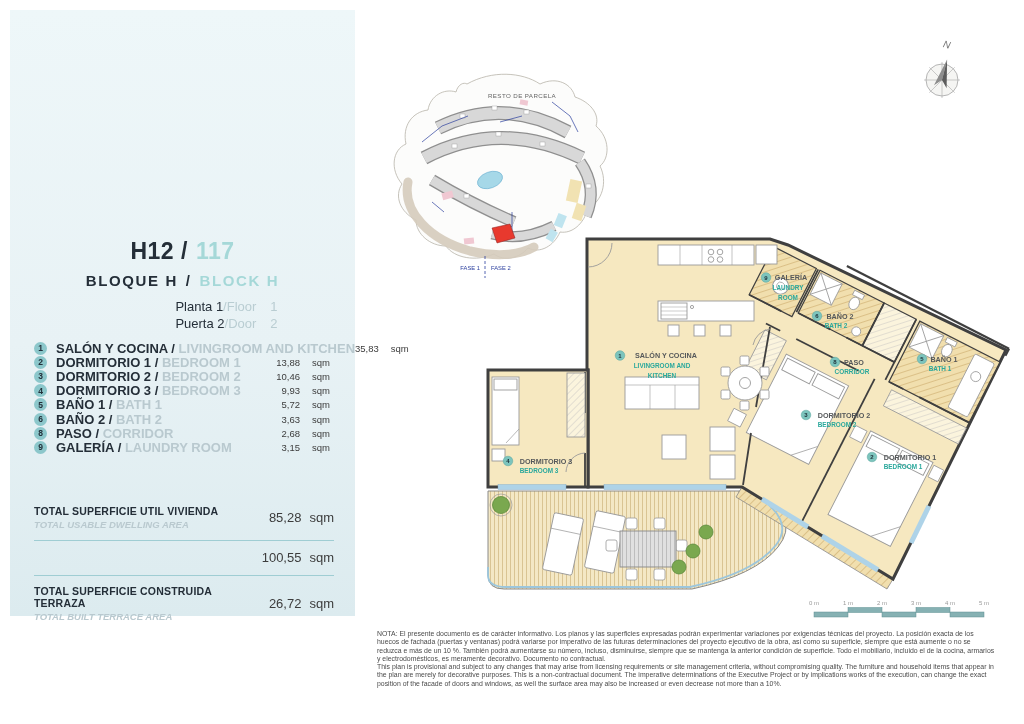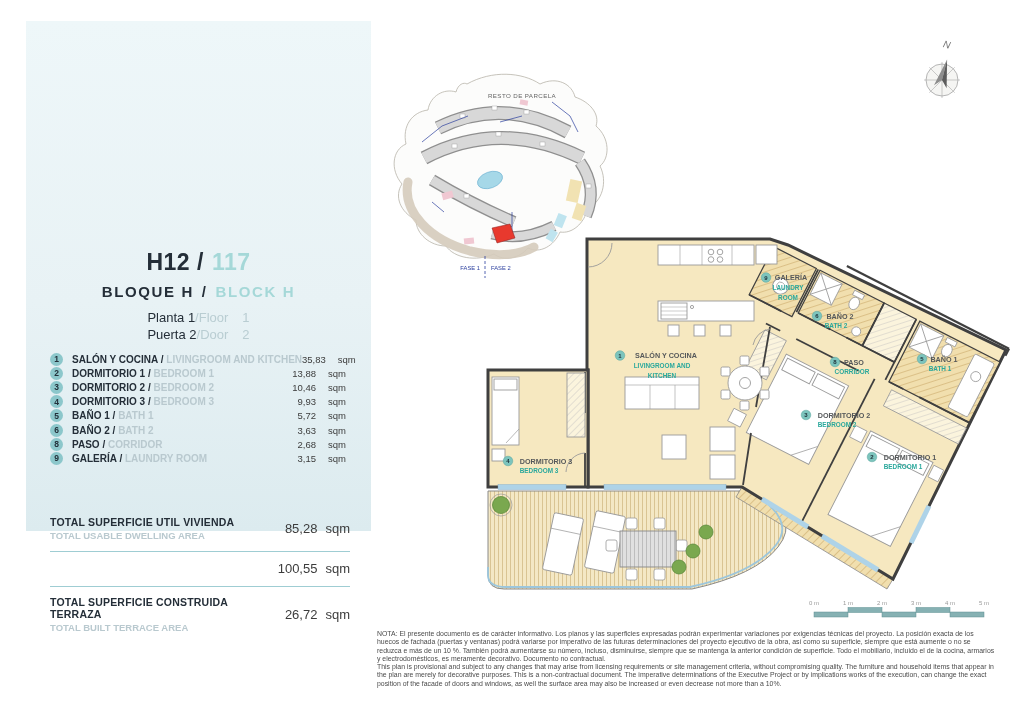--- a/index.html
+++ b/index.html
@@ -1,42 +1,42 @@
 <!DOCTYPE html>
 <html><head>
 <meta charset="utf-8">
 <style>
   html,body{margin:0;padding:0;background:#fff;}
   .page{position:relative;width:1024px;height:724px;background:#fff;overflow:hidden;
         font-family:"Liberation Sans", sans-serif;}
   
-  .sidebar{position:absolute;left:26px;top:10px;width:345px;height:510px;
-           background:linear-gradient(180deg,#eef7f9 0%,#e8f2f5 55%,#dcebef 100%);margin-top:11px;}
+  .sidebar{position:absolute;left:10px;top:10px;width:345px;height:606px;
+           background:linear-gradient(180deg,#eef7f9 0%,#e8f2f5 55%,#dcebef 100%);}
   .sb-title{position:absolute;left:0;top:228px;width:100%;text-align:center;
             font-size:23px;font-weight:bold;letter-spacing:.5px;color:#242e38;}
   .sb-title .t-teal{color:#a5d8d8;margin-left:8px;}
   .sb-block{position:absolute;left:0;top:262px;width:100%;display:flex;justify-content:center;gap:8px;
             font-size:15px;font-weight:bold;letter-spacing:1.6px;color:#242e38;}
   .sb-block .t-teal{color:#a5d8d8;}
   .sb-meta{position:absolute;left:0;width:100%;display:flex;justify-content:center;
-           font-size:13px;color:#242e38;}
+           font-size:13px;color:#242e38;padding-left:44px;}
   .sb-meta .sep,.sb-meta .t-lite{color:#b9cdd2;}
   .sb-meta .t-num{color:#b9cdd2;margin-left:14px;}
   .rooms{position:absolute;left:24px;top:331px;width:296px;}
   .room-row{display:flex;align-items:center;height:14.2px;}
   .badge{flex:0 0 13px;height:13px;border-radius:50%;background:#8cc7cb;color:#22303a;
          font-size:8.5px;font-weight:bold;display:flex;align-items:center;justify-content:center;}
-  .room-label{margin-left:9px;font-size:10px;font-weight:bold;color:#242e38;white-space:nowrap;}
+  .room-label{margin-left:9px;font-size:13px;font-weight:bold;color:#242e38;white-space:nowrap;}
   .room-label .en{color:#b9c9cf;}
   .room-area{margin-left:auto;font-size:9.5px;color:#3c3c3c;display:flex;gap:12px;align-items:flex-start;}
   .totals{position:absolute;left:24px;top:486px;width:300px;}
   .total-row{display:flex;align-items:center;padding:9px 0 10px 0;gap:48px;}
   .total-row + .total-row{border-top:1px solid #9fcdd3;}
   .total-text .es{font-size:10.5px;font-weight:bold;color:#242e38;letter-spacing:.2px;}
-  .total-text .en{font-size:9.5px;font-weight:bold;color:#b9c9cf;margin-top:2px;}
+  .total-text .en{font-size:9.5px;font-weight:bold;color:#b9c9cf;margin-top:2px;font-style:italic;}
   .total-val{margin-left:auto;font-size:13px;color:#3c3c3c;display:flex;gap:8px;align-items:baseline;}
   
   .siteplan{position:absolute;left:372px;top:62px;width:250px;height:220px;}
   .compass{position:absolute;left:912px;top:32px;width:60px;height:80px;}
   .floorplan{position:absolute;left:470px;top:215px;width:540px;height:400px;}
   .scalebar{position:absolute;left:808px;top:596px;width:190px;height:28px;}
   .note{position:absolute;left:377px;top:630px;width:618px;color:#4a4a4a;
         font-size:6.9px;line-height:8.3px;}
   .note p{margin:0;}
   svg text{font-family:"Liberation Sans", sans-serif;}

